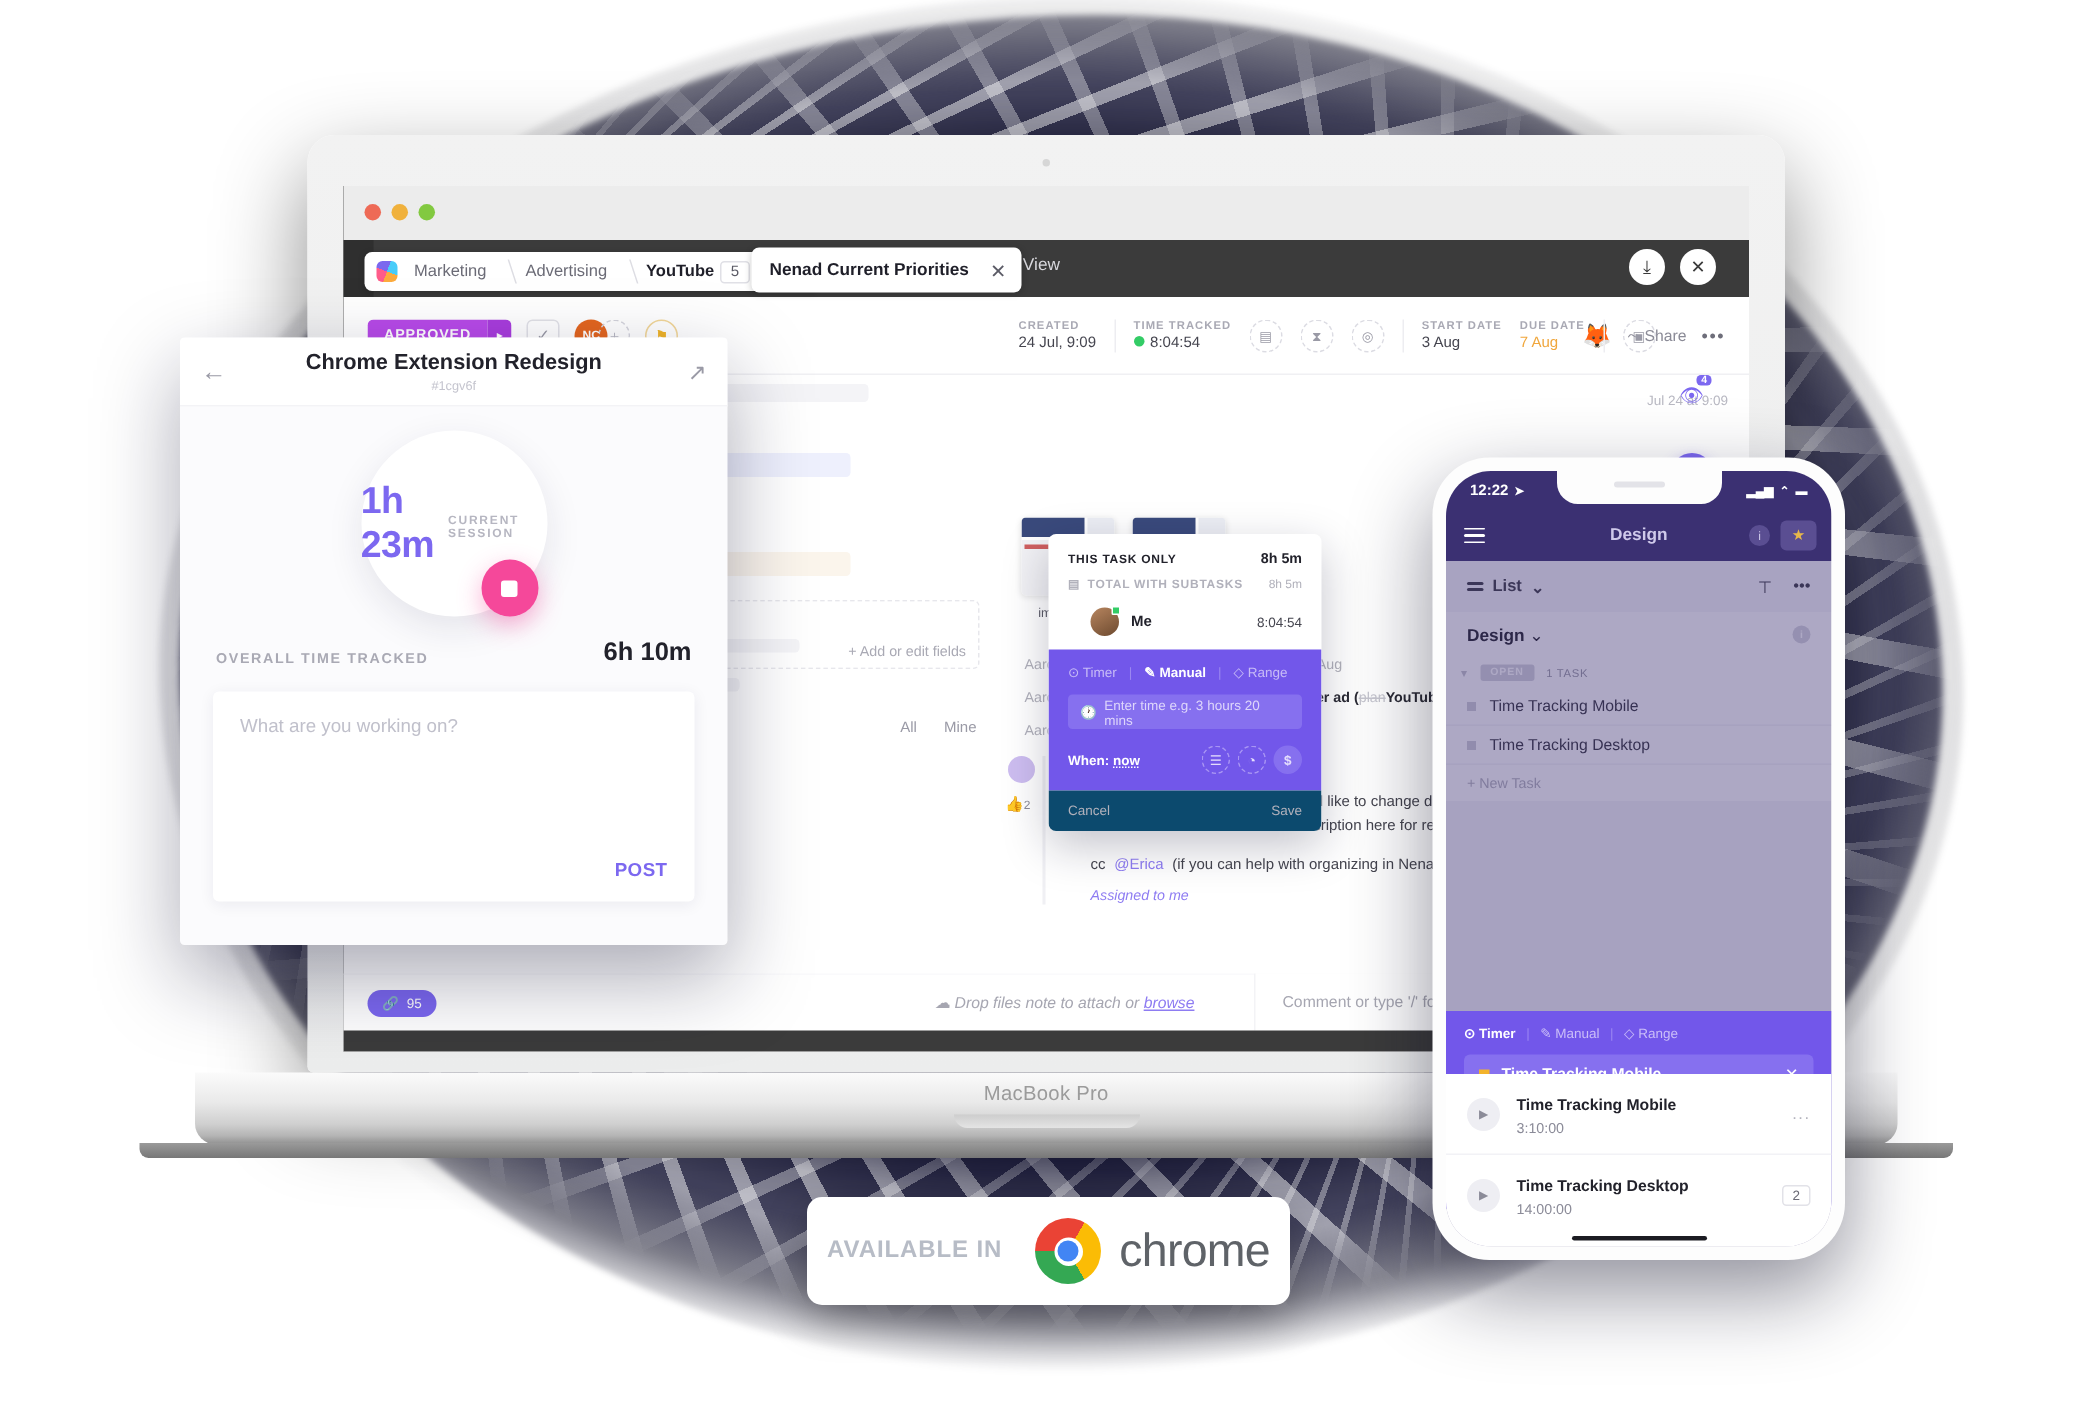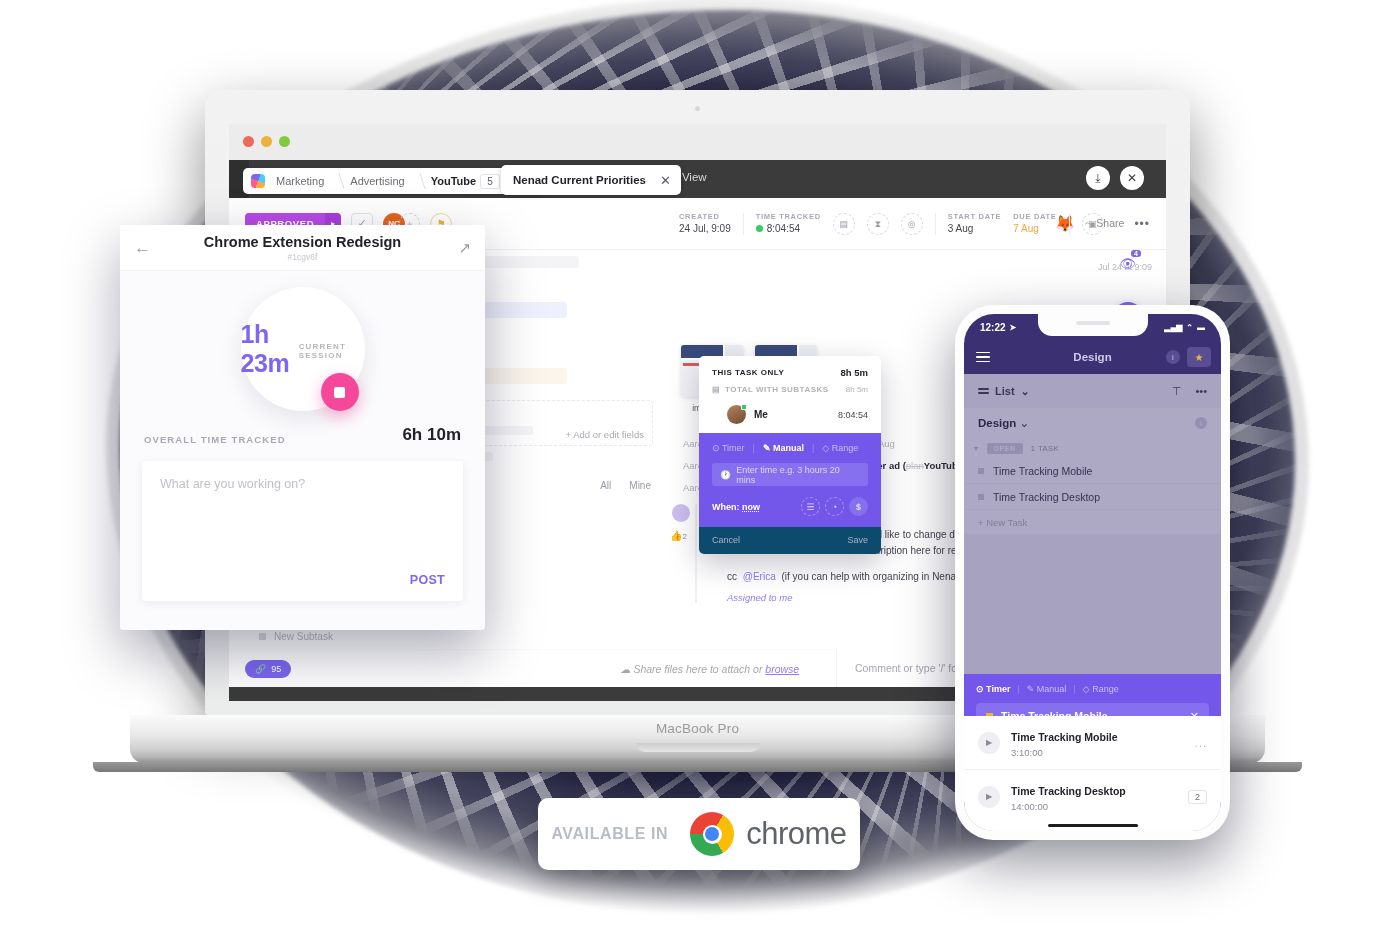--- a/index.html
+++ b/index.html
@@ -474,32 +474,28 @@
                 <span>included all information in the description here for reference. Plea</span>
               </div>
               <div class="cmt-body" style="margin-top:11px;">
                 <span>cc </span><span class="mention plain">@Erica</span><span> (if you can help with organizing in Nenad's priorities thi</span>
               </div>
               <div class="assigned">Assigned to me</div>
             </div>
           </div>
         </div>
 
-        <div class="subtask-bar">
-          <span class="sq"></span>
-          <span>New Subtask</span>
-        </div>
         <div class="dropbar">
           <div class="clip-pill">
             <span>🔗</span>
             <span>95</span>
           </div>
           <div class="dropmsg">
             <span>☁</span>
-            <span>Share files here to attach or </span><u>browse</u>
+            <span>Drop files note to attach or </span><u>browse</u>
           </div>
           <div class="figma">F<em>2</em></div>
         </div>
         <div class="cmdbar">
           <span>Comment or type '/' for commands</span>
         </div>
         <div class="screen-footer"></div>
 
         <div id="tt-pop">
           <div class="tt-white">

